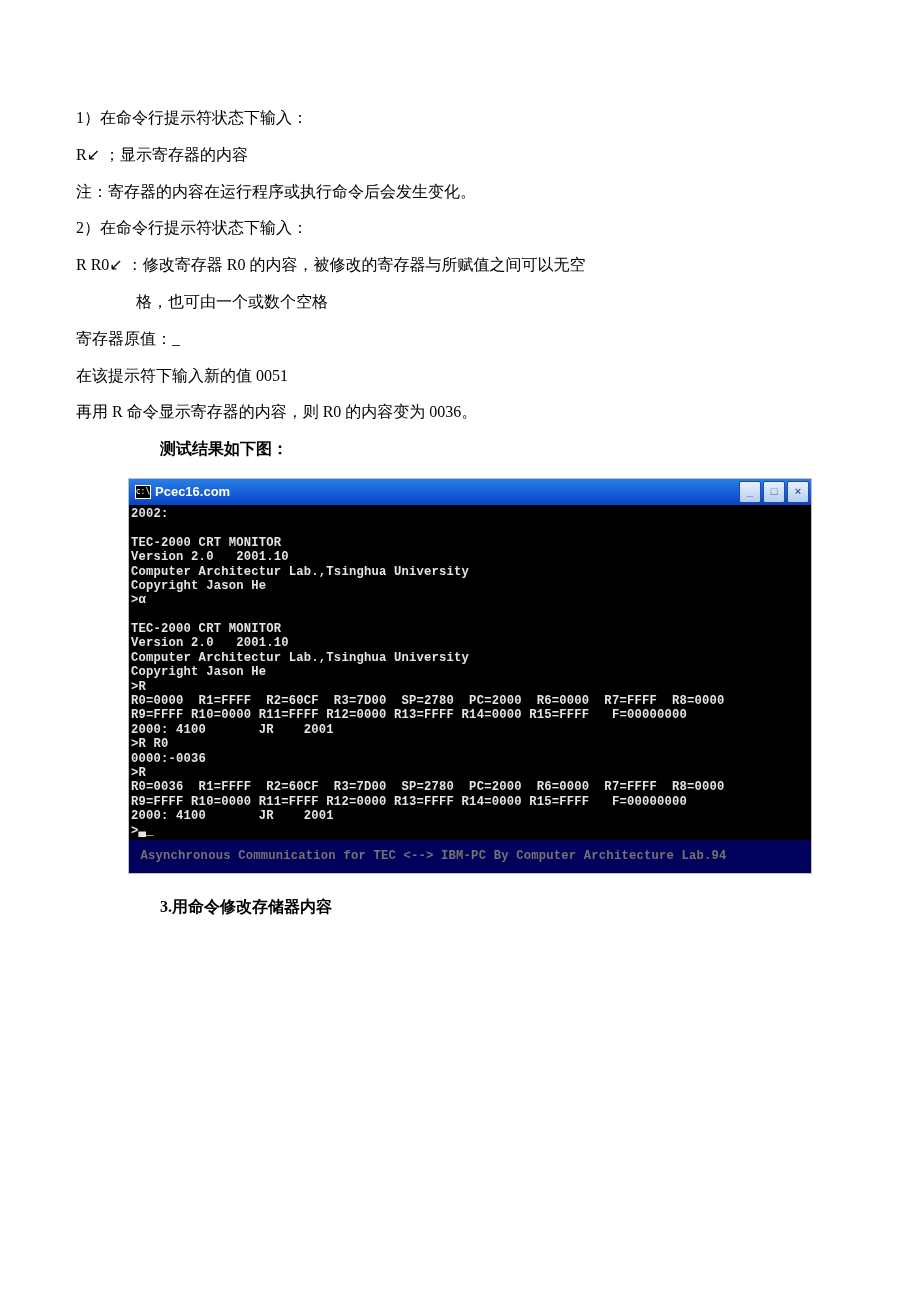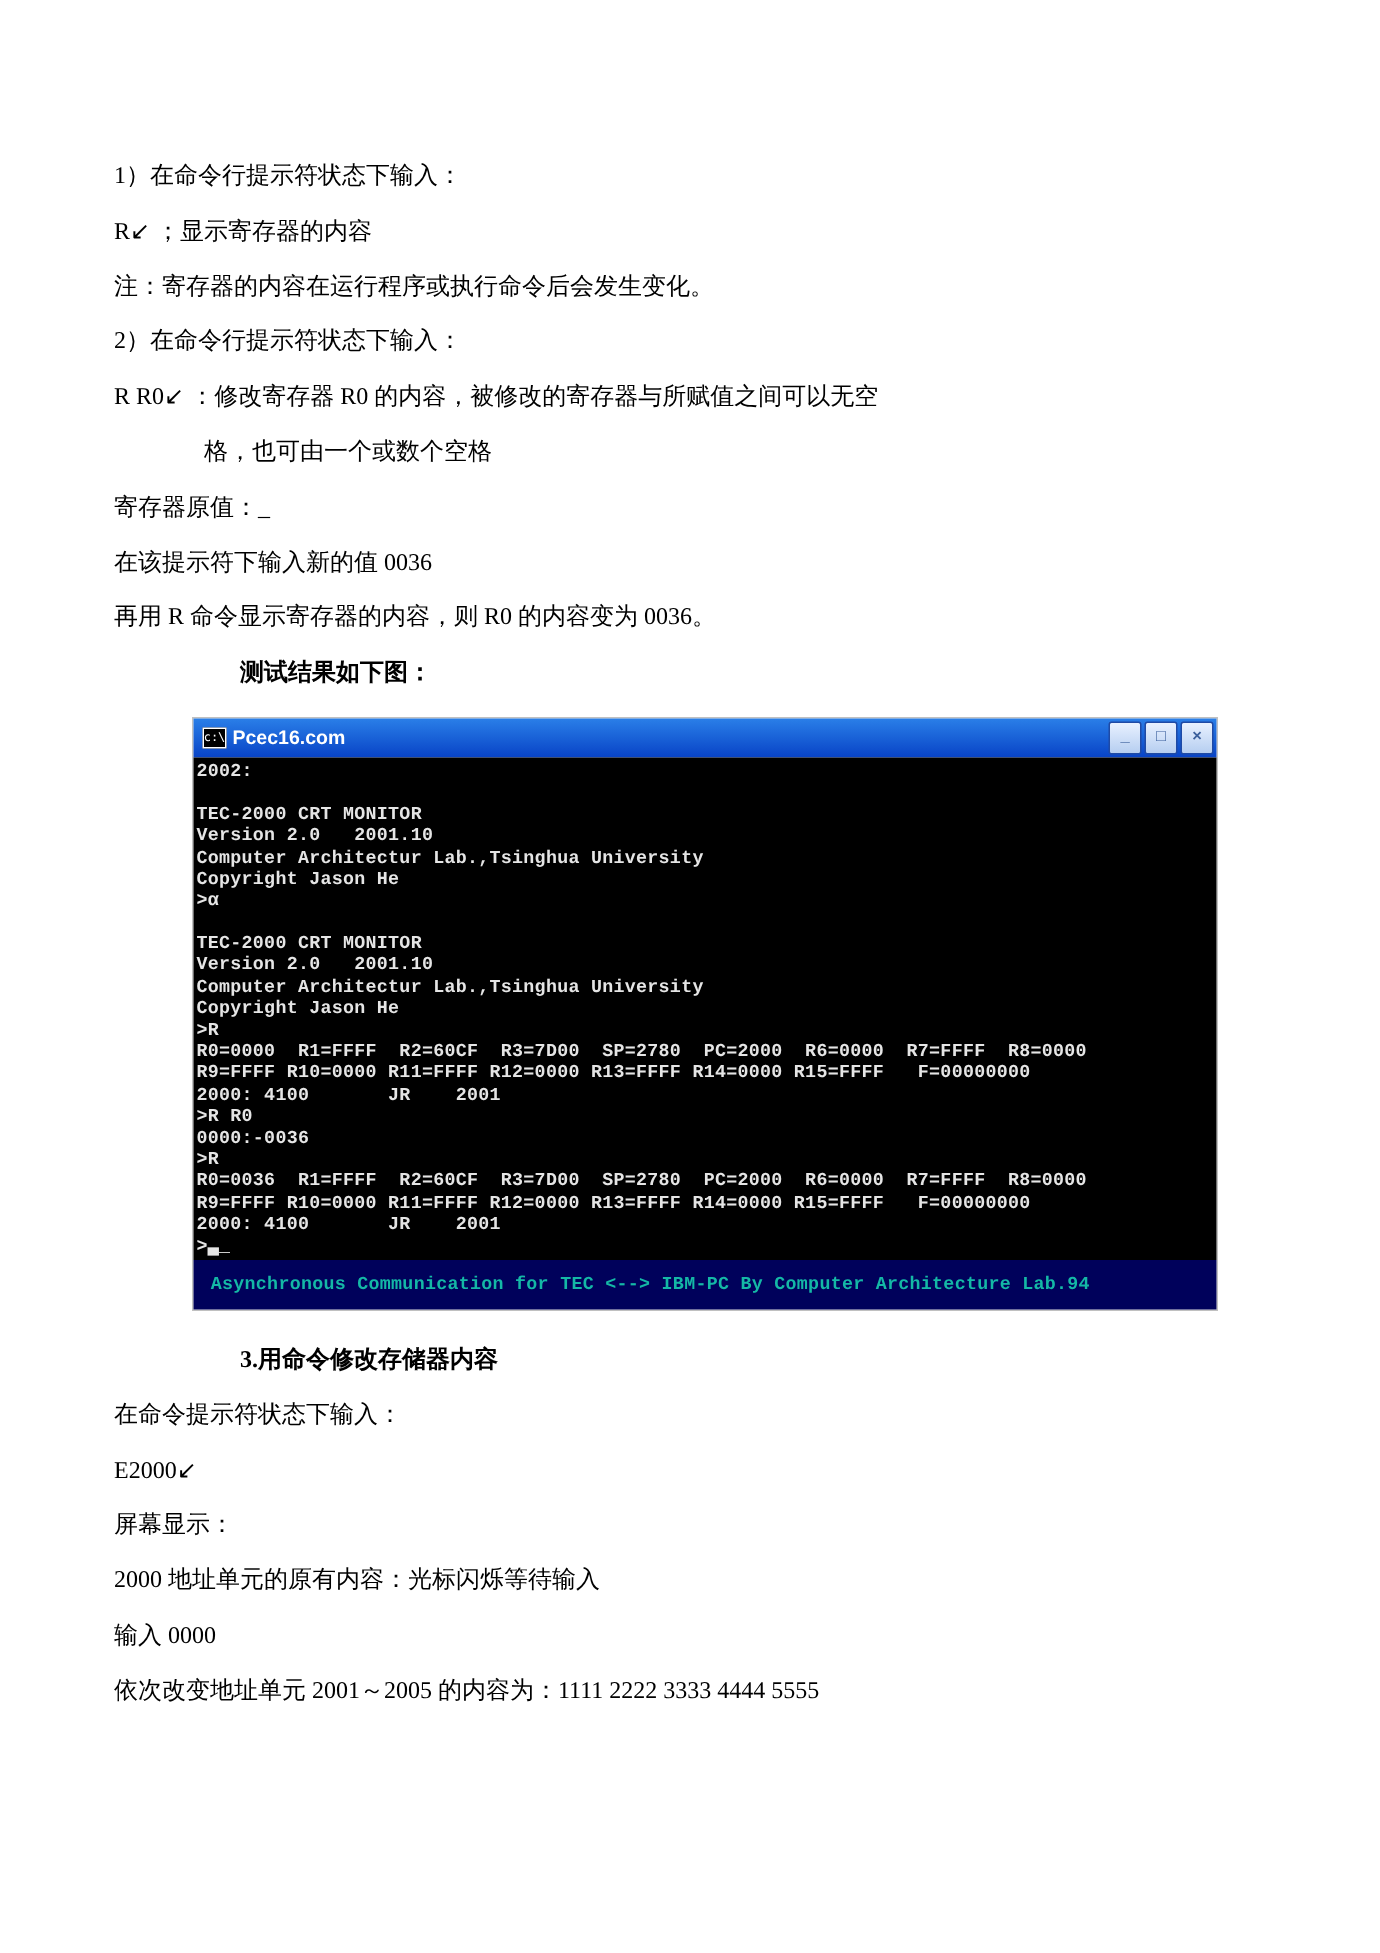--- a/index.html
+++ b/index.html
@@ -87,21 +87,21 @@
       font-family: "Courier New", monospace;
       font-size: 12.2px;
       line-height: 1.18;
       padding: 2px 2px;
       white-space: pre;
       font-weight: bold;
       letter-spacing: 0.2px;
     }
     .terminal-status {
       background: #00015b;
-      color: #14b8a6;
+      color: #737373;
       font-family: "Courier New", monospace;
       font-size: 12.2px;
       font-weight: bold;
       padding: 2px 4px 3px 4px;
       white-space: pre;
       letter-spacing: 0.2px;
     }
     .enter-sym {
       font-family: sans-serif;
     }
@@ -112,21 +112,21 @@
 <div class="page">
 
   <div class="text-section">
     <p class="text-line">1）在命令行提示符状态下输入：</p>
     <p class="text-line"><span>R</span><span class="enter-sym">↙</span><span>         ；显示寄存器的内容</span></p>
     <p class="text-line">注：寄存器的内容在运行程序或执行命令后会发生变化。</p>
     <p class="text-line">2）在命令行提示符状态下输入：</p>
     <p class="text-line"><span>R R0</span><span class="enter-sym">↙</span><span> ：修改寄存器 R0 的内容，被修改的寄存器与所赋值之间可以无空</span></p>
     <p class="text-line indent-1">格，也可由一个或数个空格</p>
     <p class="text-line">寄存器原值：_</p>
-    <p class="text-line">在该提示符下输入新的值 0036</p>
+    <p class="text-line">在该提示符下输入新的值 0051</p>
     <p class="text-line">再用 R 命令显示寄存器的内容，则 R0 的内容变为 0036。</p>
   </div>
   <div class="text-section-less-indent">
     <p class="text-line">测试结果如下图：</p>
   </div>
 
   <div class="terminal-window">
     <div class="title-bar">
       <div class="title-left">
         <span class="cmd-icon">c:\</span>
@@ -160,22 +160,14 @@
 <span>R0=0036  R1=FFFF  R2=60CF  R3=7D00  SP=2780  PC=2000  R6=0000  R7=FFFF  R8=0000</span>
 <span>R9=FFFF R10=0000 R11=FFFF R12=0000 R13=FFFF R14=0000 R15=FFFF   F=00000000</span>
 <span>2000: 4100       JR    2001</span>
 <span>&gt;▃_</span></div>
     <div class="terminal-status"> Asynchronous Communication for TEC &lt;--&gt; IBM-PC By Computer Architecture Lab.94</div>
   </div>
 
   <div class="text-section-less-indent">
     <p class="text-line">3.用命令修改存储器内容</p>
   </div>
-  <div class="text-section">
-    <p class="text-line">在命令提示符状态下输入：</p>
-    <p class="text-line"><span>E2000</span><span class="enter-sym">↙</span></p>
-    <p class="text-line">屏幕显示：</p>
-    <p class="text-line">2000 地址单元的原有内容：光标闪烁等待输入</p>
-    <p class="text-line">输入 0000</p>
-    <p class="text-line">依次改变地址单元 2001～2005 的内容为：1111 2222 3333 4444 5555</p>
-  </div>
 
 </div>
 
 </body></html>

